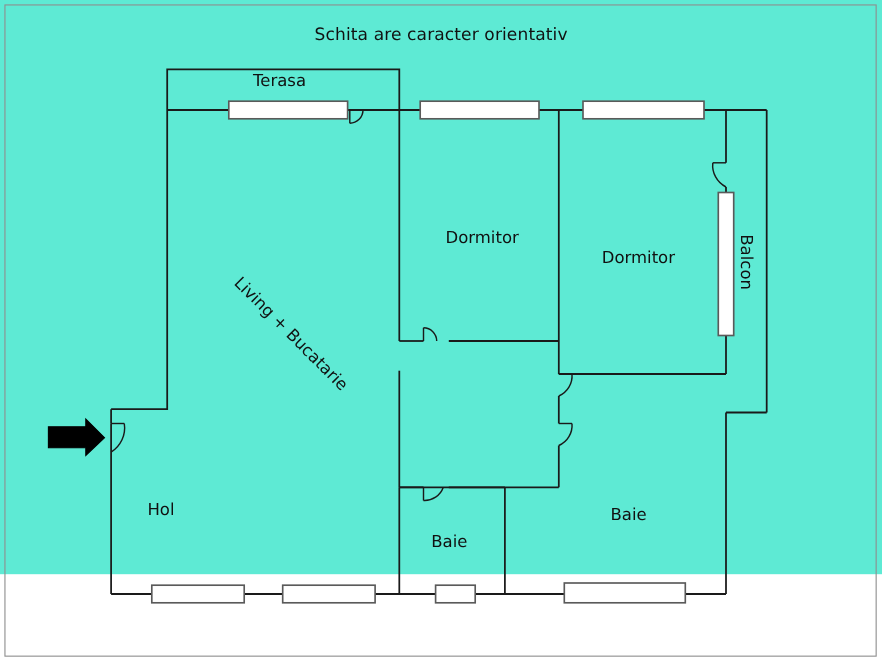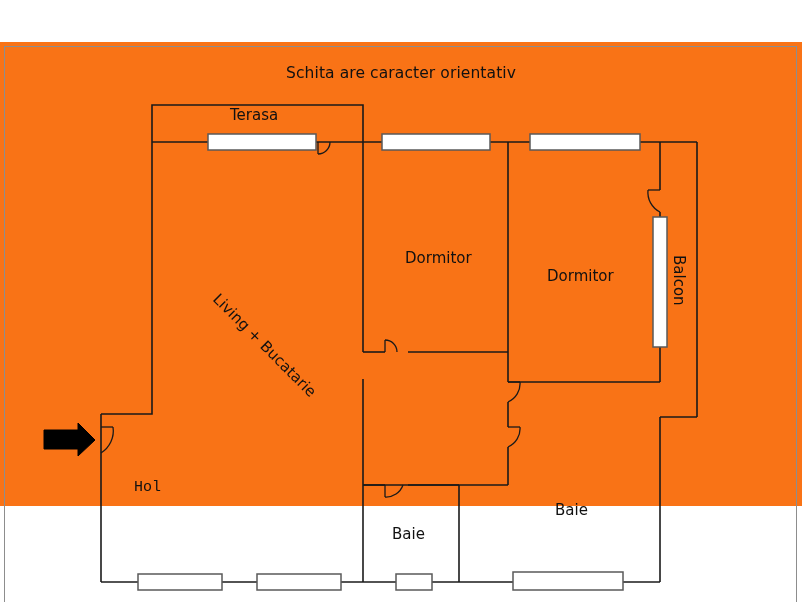--- a/index.html
+++ b/index.html
@@ -11,23 +11,22 @@
     width: 802px;
     height: 602px;
     font-family: "DejaVu Sans", "Liberation Sans", sans-serif;
     overflow: hidden;
     position: relative;
   }
   #page {
     position: absolute;
     left: 0; top: 0;
     width: 802px;
-    height: 464px;
-    background: #f97316;
-    margin-top: 42px;
+    height: 522px;
+    background: #5eead4;
   }
   #frame {
     position: absolute;
     left: 4px; top: 4px;
     width: 793px;
     height: 593px;
     border: 1px solid #8d8d8d;
     box-sizing: border-box;
     pointer-events: none;
   }
@@ -163,19 +162,19 @@
   <div class="room-label" style="left:230px; top:64px;text-align:center;">Terasa</div>
 
   <div class="room-label rot-diag" style="left:222px; top:248px;">Living + Bucatarie</div>
 
   <div class="room-label" style="left:405px; top:207px;">Dormitor</div>
 
   <div class="room-label" style="left:547px; top:225px;">Dormitor</div>
 
   <div class="room-label rot-vert" style="left:688px; top:213px;">Balcon</div>
 
-  <div class="room-label" style="left:134px; top:437px;font-family:Liberation Mono, monospace;">Hol</div>
+  <div class="room-label" style="left:134px; top:454px;">Hol</div>
 
   <div class="room-label" style="left:392px; top:483px;">Baie</div>
 
   <div class="room-label" style="left:555px; top:459px;">Baie</div>
 
 </div>
 
 </body></html>

